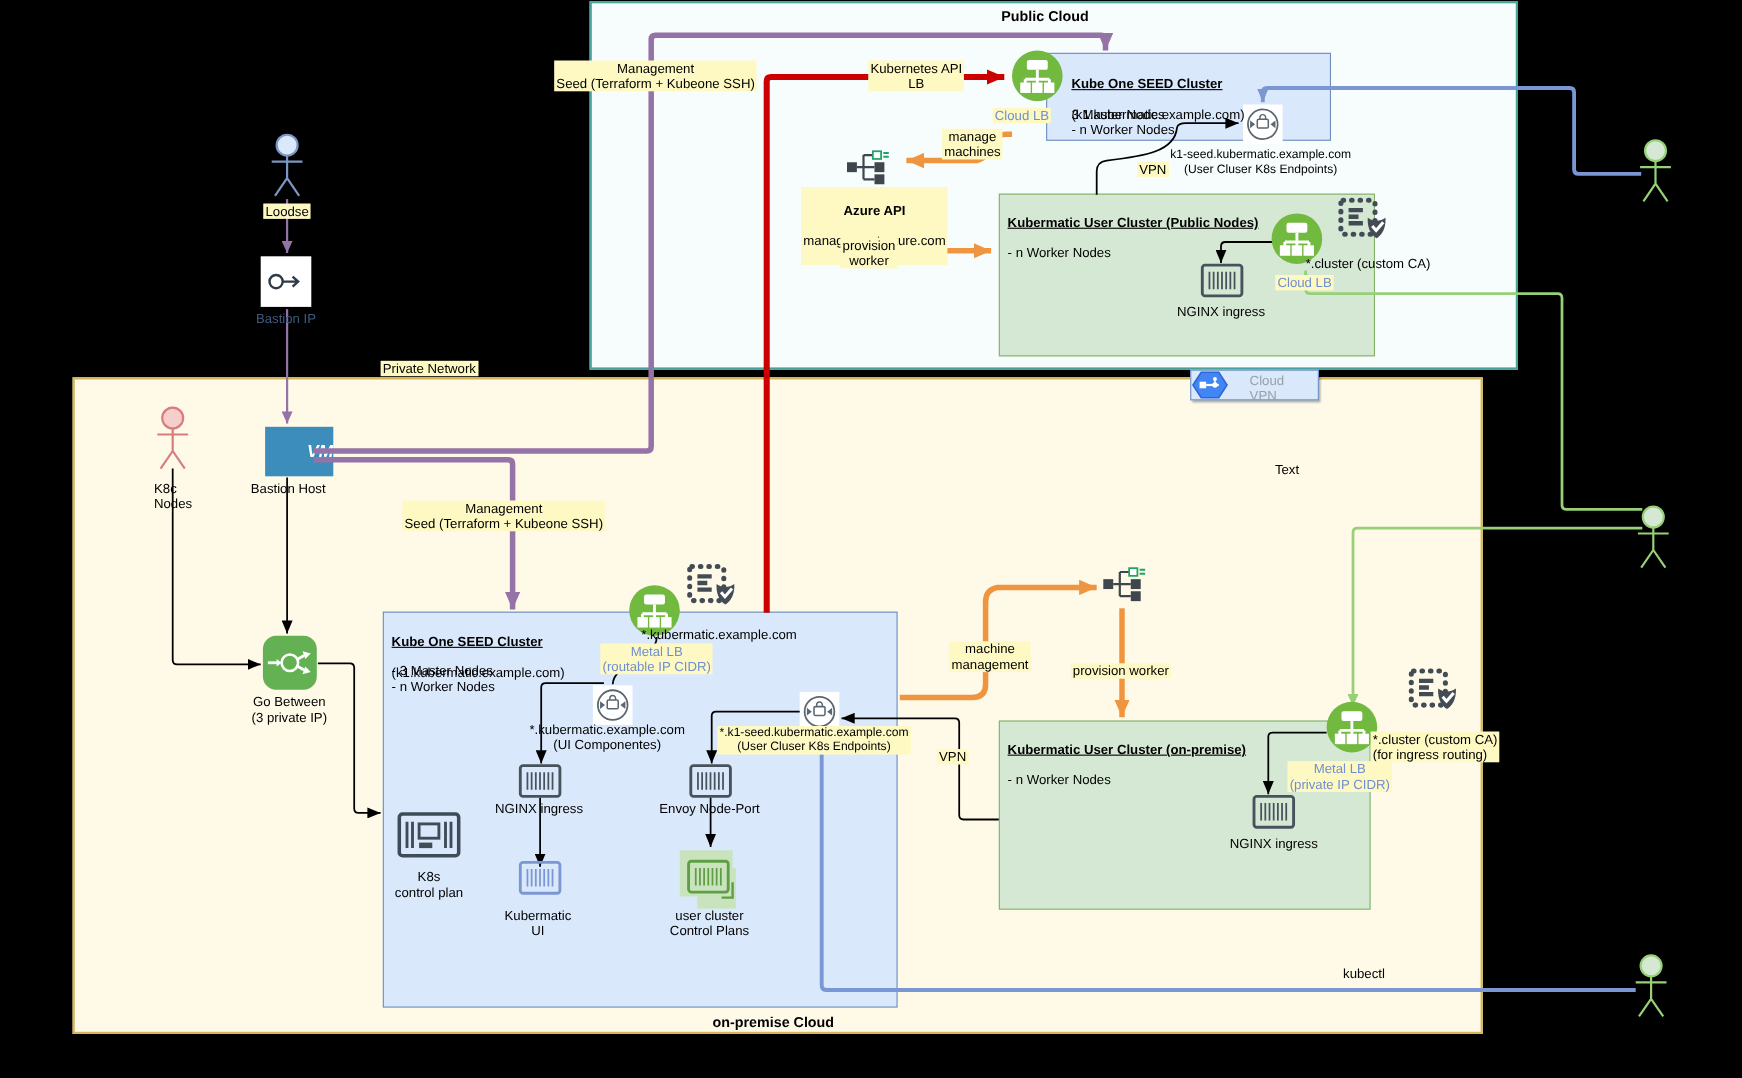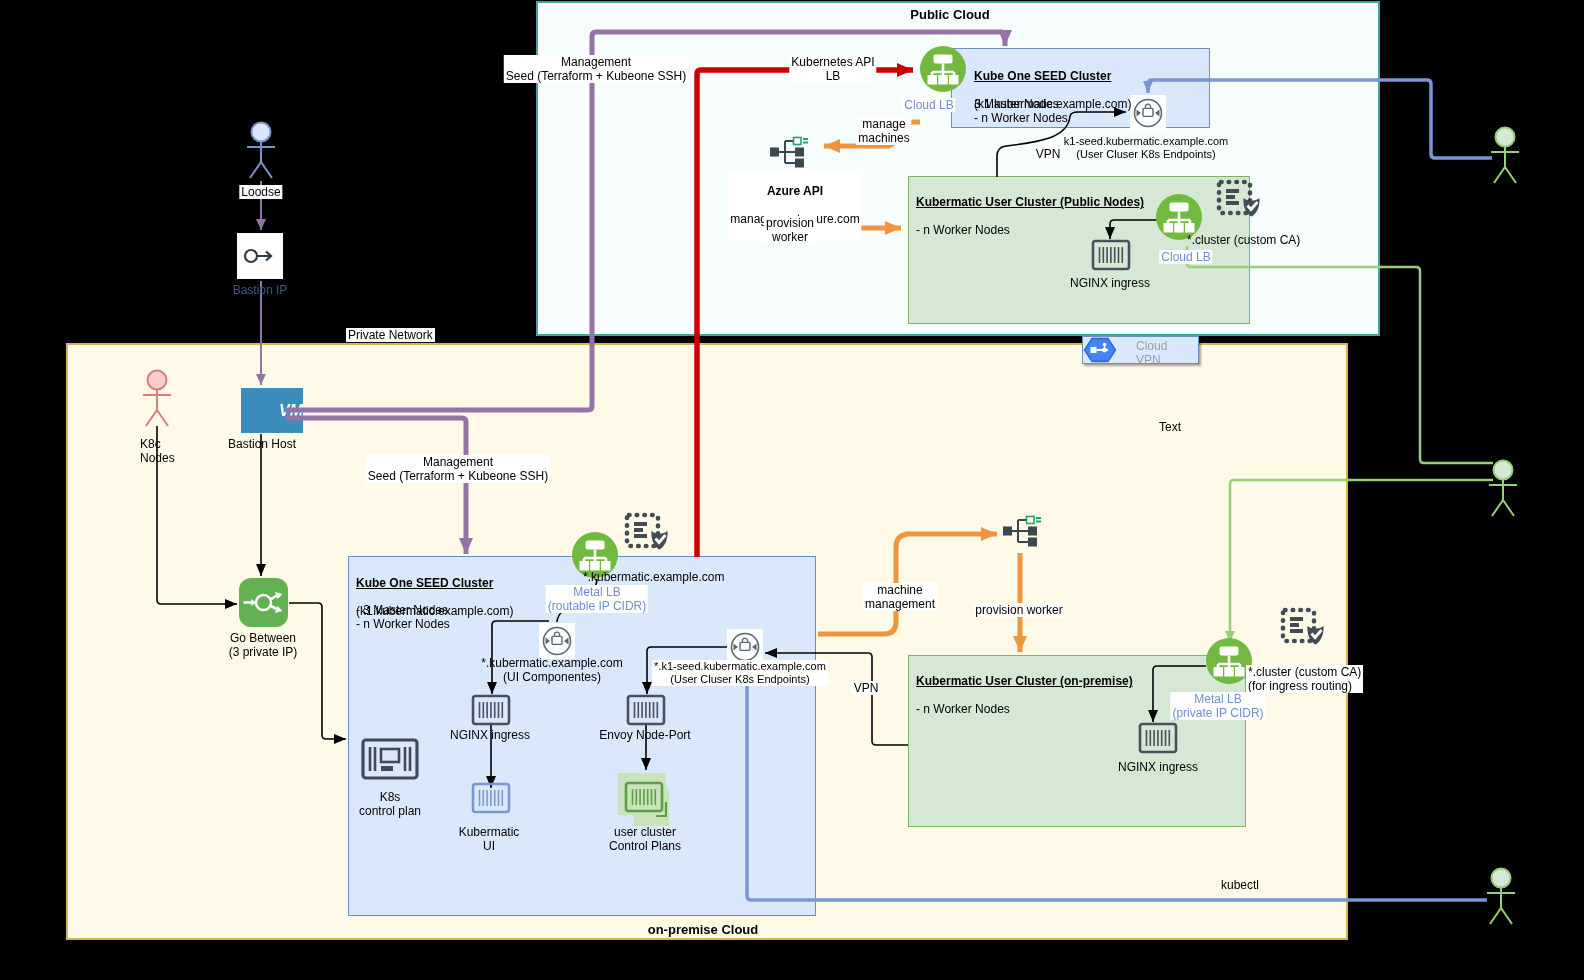--- a/index.html
+++ b/index.html
@@ -4,21 +4,21 @@
 <style>
   html,body{margin:0;padding:0;background:#000;}
   #stage{position:relative;width:1584px;height:980px;background:#000;overflow:hidden;
          font-family:"Liberation Sans",sans-serif;color:#000;}
   .box{position:absolute;box-sizing:border-box;z-index:1;}
   #svg-layer{position:absolute;left:0;top:0;z-index:2;}
   .lbl{position:absolute;z-index:3;font-size:12px;line-height:1.18;white-space:pre-line;
        text-align:center;color:#000;}
   .lbl.c{transform:translateX(-50%);}
   .lbl.left{text-align:left;}
-  .wbg{background:#ffffff;padding:0 2px;}
+  .wbg{background:#fef9c3;padding:0 2px;}
   .blue{color:#6f8fd0;}
   .grey{color:#9aa0a6;}
   .navy{color:#3d5a80;}
   .s11{font-size:11px;}
   .s13{font-size:13px;}
   .b{font-weight:700;}
   .bu{font-weight:700;text-decoration:underline;}
   .blk{display:block;}
   .box-public{left:536px;top:1px;width:844px;height:335px;background:#f7fcfc;border:2px solid #45a29c;}
   .box-onprem{left:66px;top:343px;width:1282px;height:597px;background:#fff9e8;border:2px solid #d6b656;}

